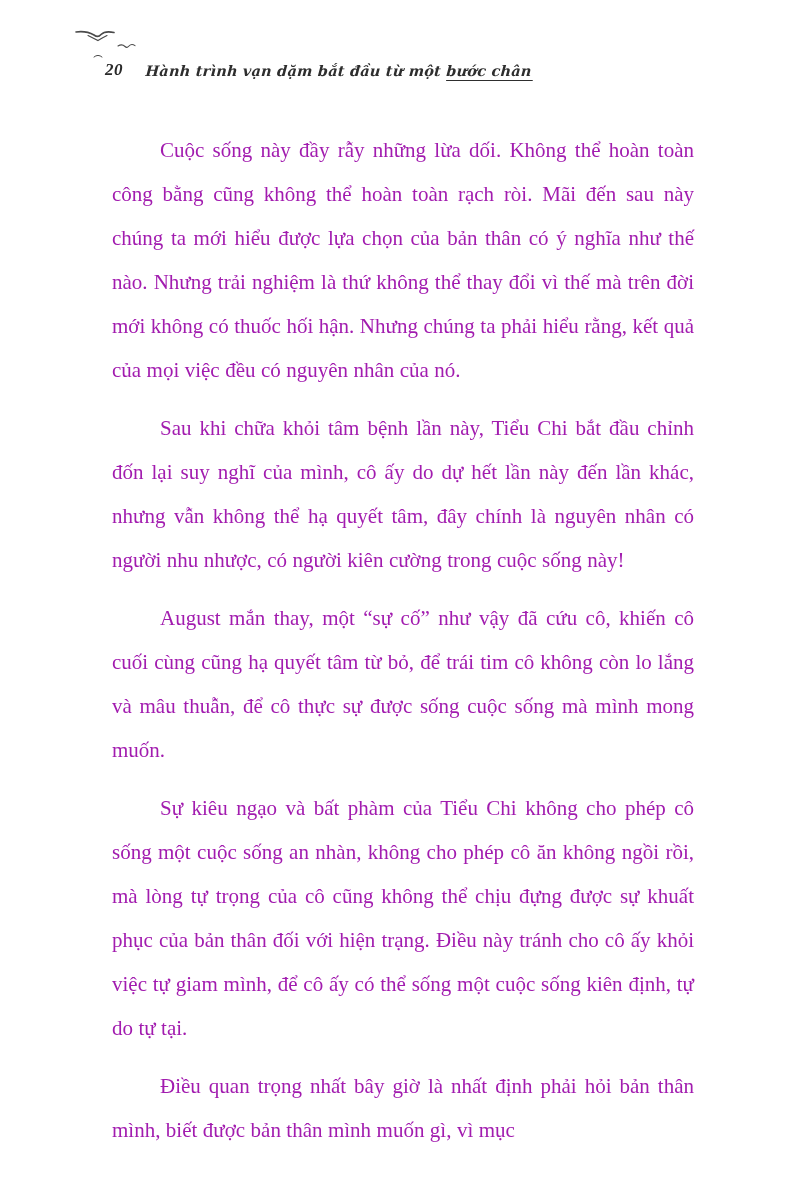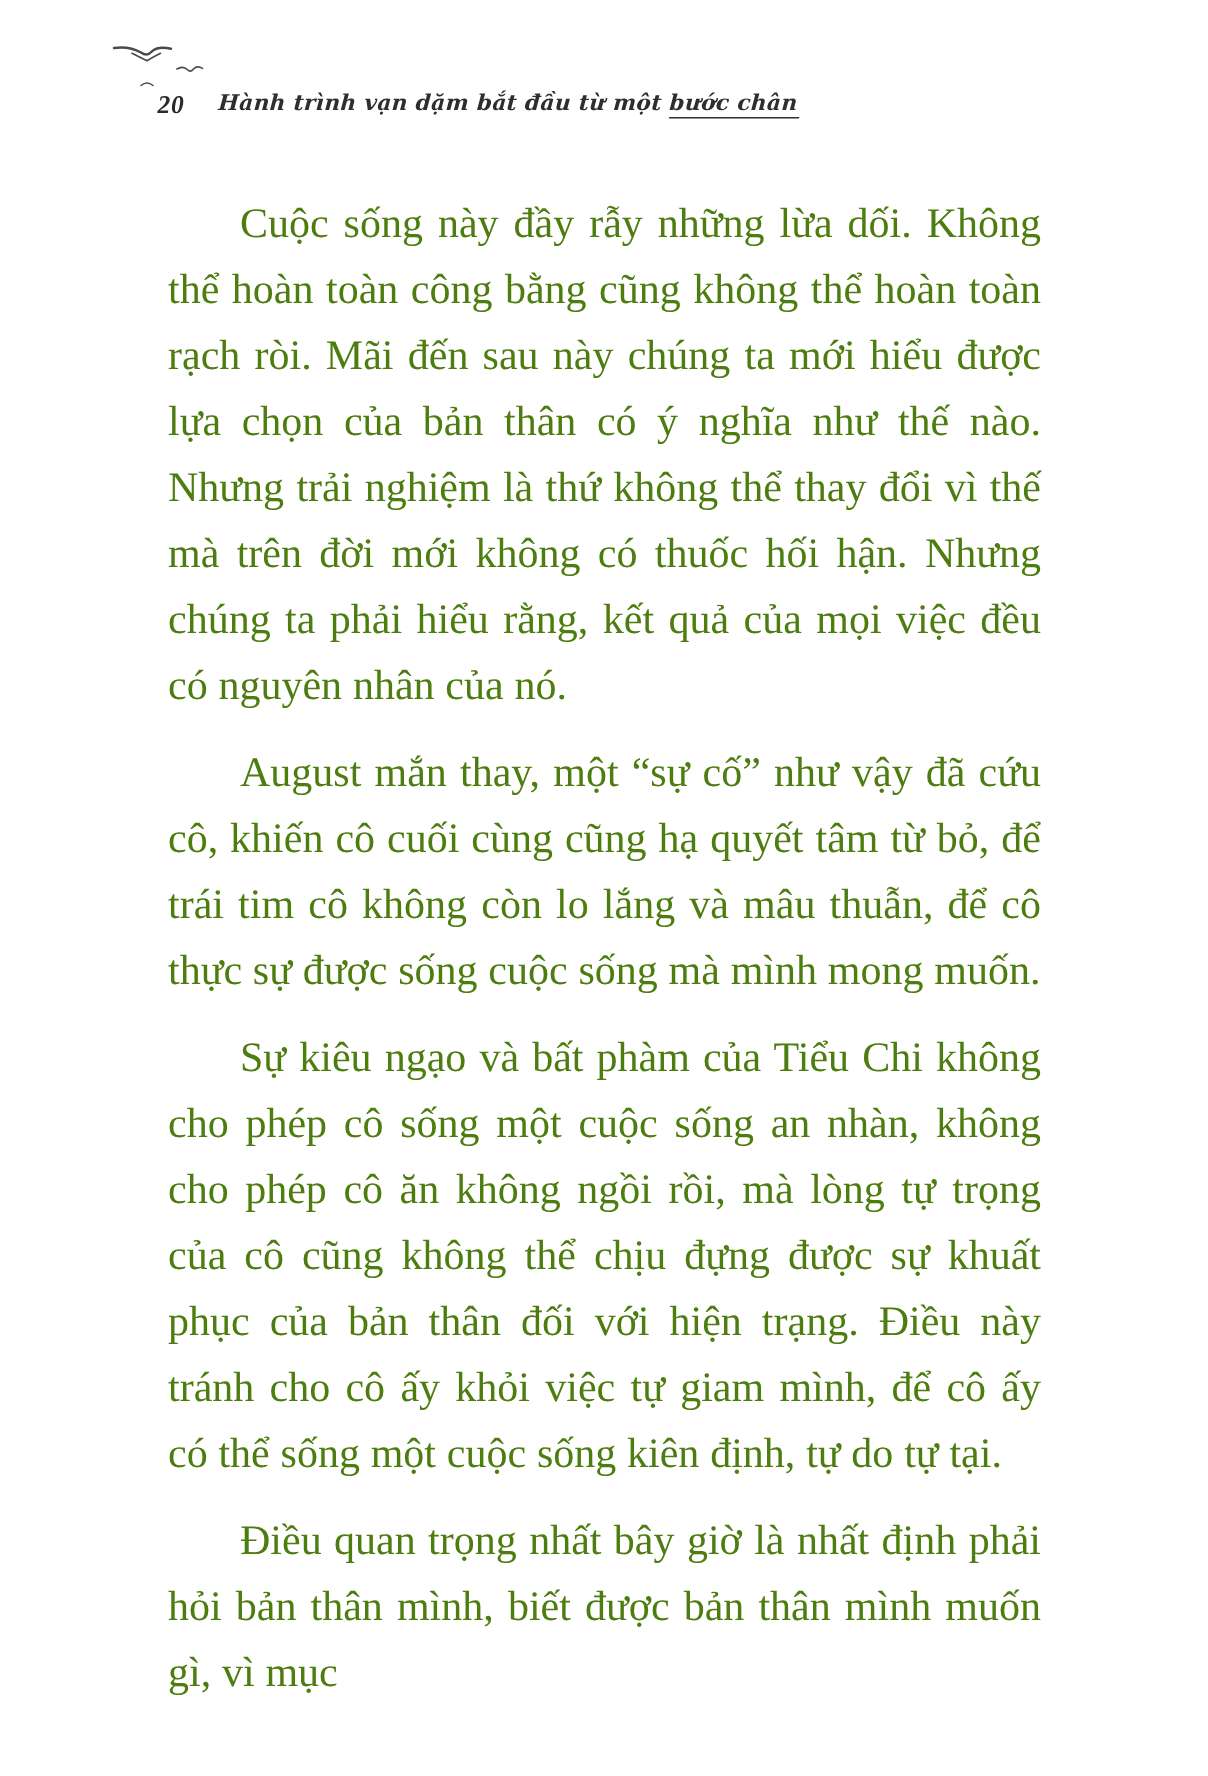--- a/index.html
+++ b/index.html
@@ -38,21 +38,21 @@
     width: 110px;
     height: 40px;
     pointer-events: none;
   }
 
   .header-line {
     position: absolute;
     left: 105px;
     top: 60px;
     display: flex;
-    align-items: flex-start;
+    align-items: center;
     gap: 22px;
     white-space: nowrap;
   }
 
   .page-number {
     font-family: "Liberation Serif", "DejaVu Serif", serif;
     font-style: italic;
     font-weight: 700;
     font-size: 17px;
     letter-spacing: 0.5px;
@@ -89,26 +89,26 @@
   
   .body-text {
     position: absolute;
     left: 112px;
     top: 128px;
     width: 582px;
   }
 
   .para {
     margin: 0 0 14px 0;
-    font-size: 28px;
+    font-size: 21px;
     line-height: 44px;
     text-align: justify;
     text-justify: inter-word;
     text-indent: 48px;
-    color: #4d7c0f;
+    color: #a21caf;
     font-weight: 400;
     hyphens: none;
     word-spacing: 0.2px;
   }
   .para:last-child {
     margin-bottom: 0;
   }
 </style>
 </head>
 <body>
@@ -130,18 +130,19 @@
 
     <div class="header-line">
       <span class="page-number">20</span>
       <span class="running-title"><span>Hành trình vạn dặm bắt đầu từ một </span><span class="swash">bước chân</span></span>
     </div>
 
   </div>
 
   <div class="body-text">
     <p class="para">Cuộc sống này đầy rẫy những lừa dối. Không thể hoàn toàn công bằng cũng không thể hoàn toàn rạch ròi. Mãi đến sau này chúng ta mới hiểu được lựa chọn của bản thân có ý nghĩa như thế nào. Nhưng trải nghiệm là thứ không thể thay đổi vì thế mà trên đời mới không có thuốc hối hận. Nhưng chúng ta phải hiểu rằng, kết quả của mọi việc đều có nguyên nhân của nó.</p>
+    <p class="para">Sau khi chữa khỏi tâm bệnh lần này, Tiểu Chi bắt đầu chỉnh đốn lại suy nghĩ của mình, cô ấy do dự hết lần này đến lần khác, nhưng vẫn không thể hạ quyết tâm, đây chính là nguyên nhân có người nhu nhược, có người kiên cường trong cuộc sống này!</p>
     <p class="para">August mắn thay, một “sự cố” như vậy đã cứu cô, khiến cô cuối cùng cũng hạ quyết tâm từ bỏ, để trái tim cô không còn lo lắng và mâu thuẫn, để cô thực sự được sống cuộc sống mà mình mong muốn.</p>
     <p class="para">Sự kiêu ngạo và bất phàm của Tiểu Chi không cho phép cô sống một cuộc sống an nhàn, không cho phép cô ăn không ngồi rồi, mà lòng tự trọng của cô cũng không thể chịu đựng được sự khuất phục của bản thân đối với hiện trạng. Điều này tránh cho cô ấy khỏi việc tự giam mình, để cô ấy có thể sống một cuộc sống kiên định, tự do tự tại.</p>
     <p class="para">Điều quan trọng nhất bây giờ là nhất định phải hỏi bản thân mình, biết được bản thân mình muốn gì, vì mục</p>
   </div>
 
 </div>
 
 </body></html>

